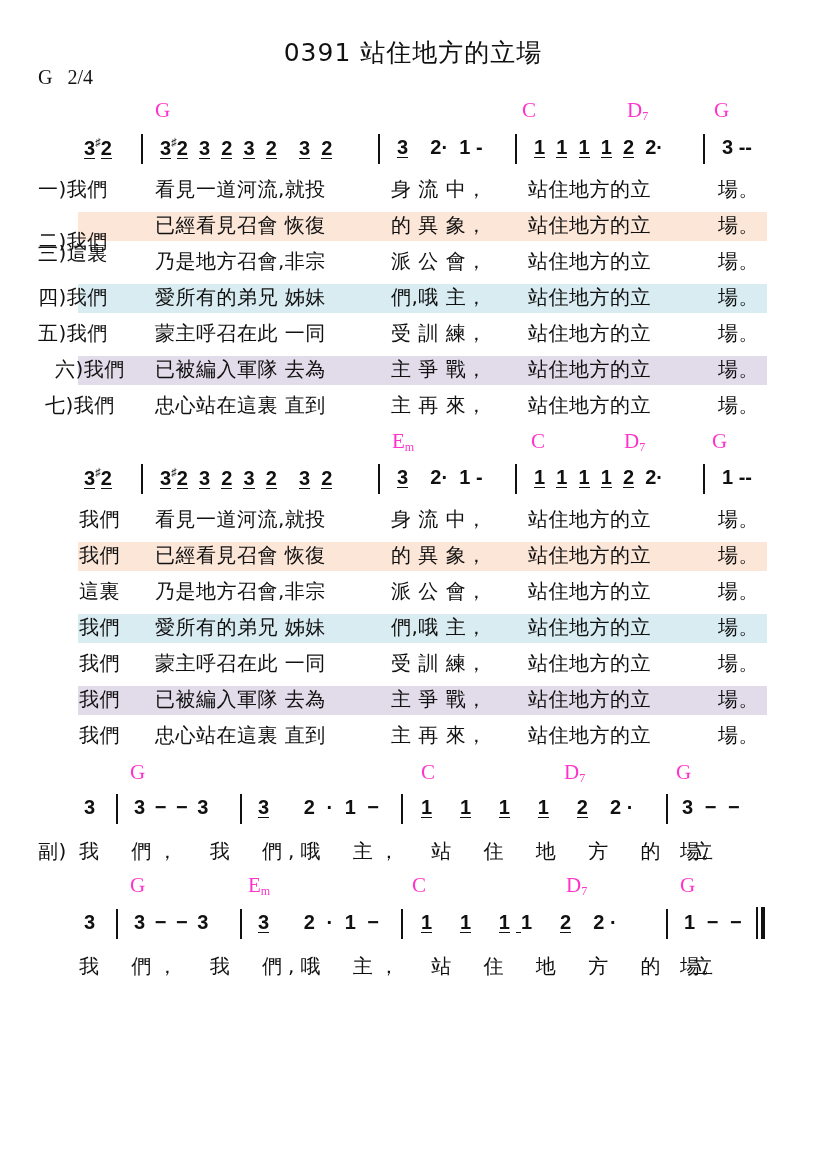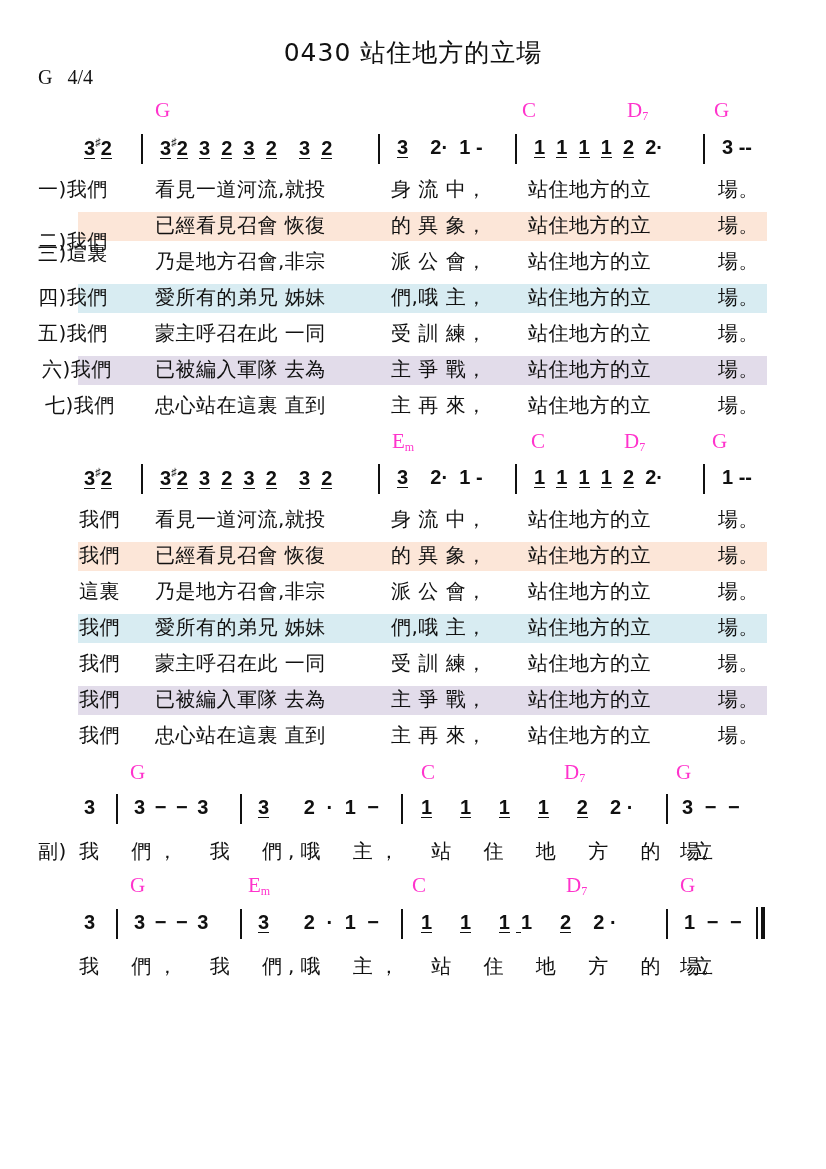--- a/index.html
+++ b/index.html
@@ -18,22 +18,22 @@
   .lyr { font-family:"DejaVu Sans", sans-serif; font-size:20px; letter-spacing:0.5px; }
   .hl { position:absolute; left:78px; width:689px; height:29px; }
   .orange { background:#fce6d8; }
   .blue { background:#d8ecf2; }
   .purple { background:#e2dcea; }
   .dbl { position:absolute; width:4px; background:#111; height:32px; }
 </style>
 </head>
 <body>
 
-<div class="abs title">0430 站住地方的立場</div>
-<div class="abs key"><span>G</span>&nbsp;&nbsp;&nbsp;<span>4/4</span></div>
+<div class="abs title">0391 站住地方的立場</div>
+<div class="abs key"><span>G</span>&nbsp;&nbsp;&nbsp;<span>2/4</span></div>
 
 <div>
   <div class="abs chord" style="left:155px;top:98px"><span>G</span><sub></sub></div>
   <div class="abs chord" style="left:522px;top:98px"><span>C</span><sub></sub></div>
   <div class="abs chord" style="left:627px;top:98px"><span>D</span><sub>7</sub></div>
   <div class="abs chord" style="left:714px;top:98px"><span>G</span><sub></sub></div>
 
   <div>
     <div class="abs note" style="left:84px;top:136px"><span class="u">3</span><span class="sharp">♯</span><span class="u">2</span></div>
     <div class="bar" style="left:141px;top:134px"></div>
@@ -74,21 +74,21 @@
     <div class="abs lyr" style="left:391px;top:284px">們,哦 主，</div>
     <div class="abs lyr" style="left:528px;top:284px">站住地方的立</div>
     <div class="abs lyr" style="left:718px;top:284px">場。</div>
 
     <div class="abs lyr" style="left:38px;top:320px"><span>五)</span><span>我們</span></div>
     <div class="abs lyr" style="left:155px;top:320px">蒙主呼召在此 一同</div>
     <div class="abs lyr" style="left:391px;top:320px">受 訓 練，</div>
     <div class="abs lyr" style="left:528px;top:320px">站住地方的立</div>
     <div class="abs lyr" style="left:718px;top:320px">場。</div>
 
-    <div class="abs lyr" style="left:42px;top:356px"><span>六)</span><span>我們</span></div>
+    <div class="abs lyr" style="left:55px;top:356px"><span>六)</span><span>我們</span></div>
     <div class="abs lyr" style="left:155px;top:356px">已被編入軍隊 去為</div>
     <div class="abs lyr" style="left:391px;top:356px">主 爭 戰，</div>
     <div class="abs lyr" style="left:528px;top:356px">站住地方的立</div>
     <div class="abs lyr" style="left:718px;top:356px">場。</div>
 
     <div class="abs lyr" style="left:45px;top:392px"><span>七)</span><span>我們</span></div>
     <div class="abs lyr" style="left:155px;top:392px">忠心站在這裏 直到</div>
     <div class="abs lyr" style="left:391px;top:392px">主 再 來，</div>
     <div class="abs lyr" style="left:528px;top:392px">站住地方的立</div>
     <div class="abs lyr" style="left:718px;top:392px">場。</div>

